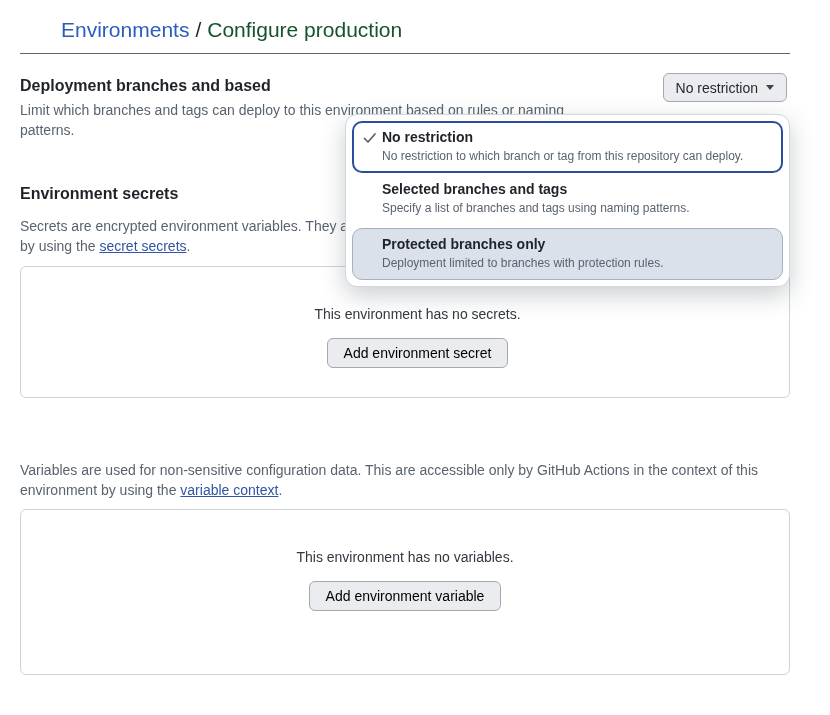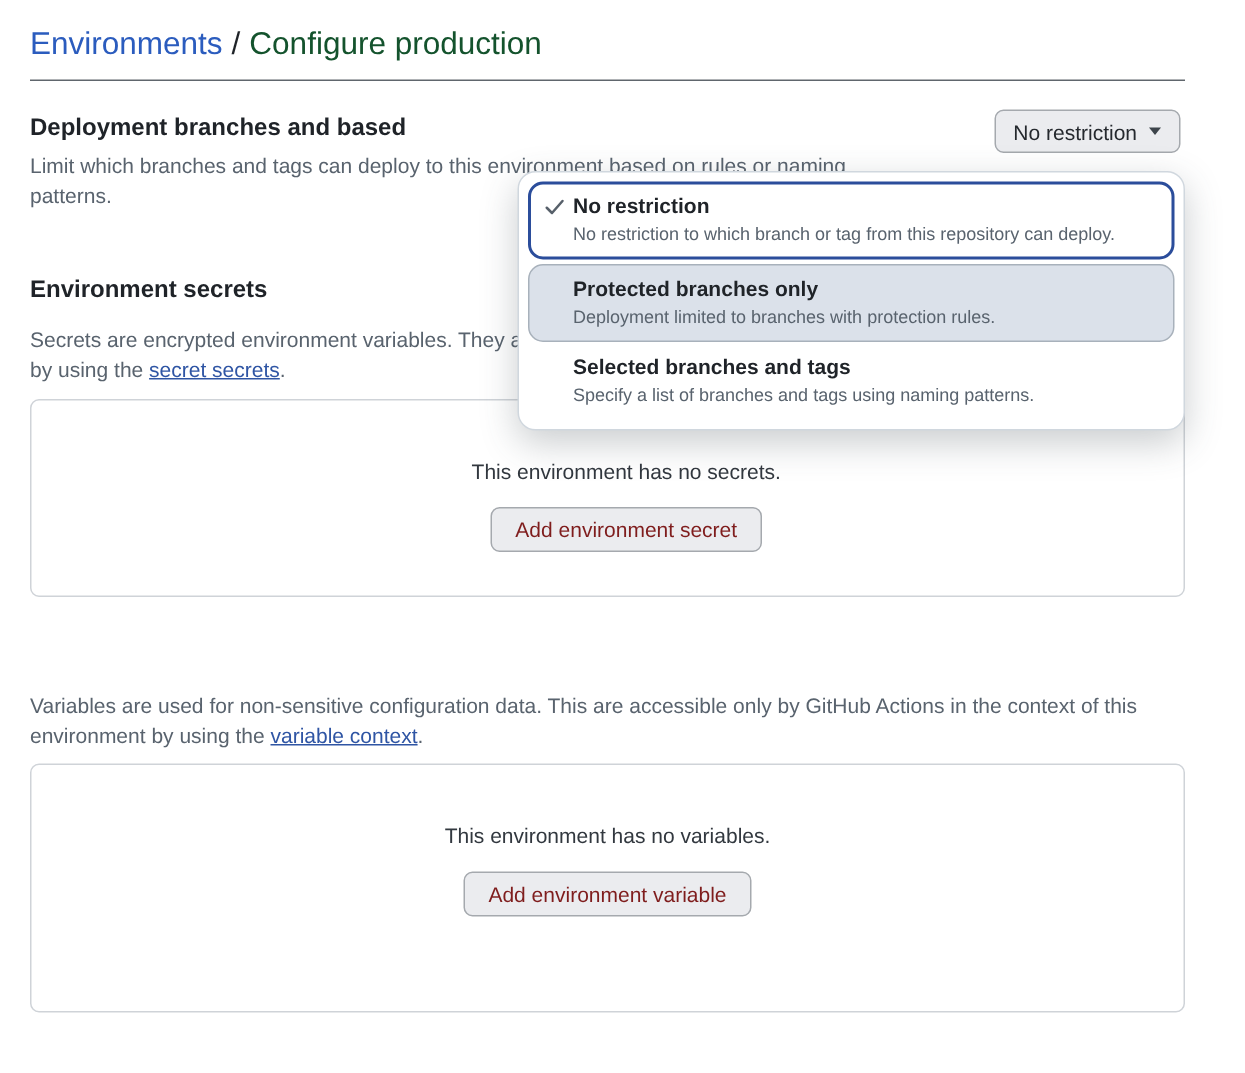--- a/index.html
+++ b/index.html
@@ -19,20 +19,21 @@
     font-size: 21px;
     font-weight: 400;
     line-height: 28px;
     padding-bottom: 9px;
     border-bottom: 1px solid var(--hr-color, #60666d);
   }
   .page-head .crumb-link {
     color: var(--link-breadcrumb, #2b5cbe);
     text-decoration: none;
     cursor: pointer;
+    margin-left: 41px;
   }
   .page-head .crumb-sep { color: #1f2328; padding: 0 6px; }
   .page-head .crumb-current { color: #14532d; }
 
   
   .section-heading {
     font-size: 16px;
     font-weight: 700;
     line-height: 20px;
     color: #1f2328;
@@ -140,21 +141,21 @@
     line-height: 20px;
     color: #32383f;
   }
   .add-button {
     margin-top: 14px;
     height: 30px;
     padding: 0 16px;
     font-family: "Liberation Sans", sans-serif;
     font-size: 14px;
     font-weight: 500;
-    color: #7f1d1d;
+    color: #000000;
     background: var(--btn-bg, #ebecef);
     border: 1px solid var(--btn-border, #a5a9ae);
     border-radius: 6px;
     cursor: pointer;
   }
 
   
   .secrets-section { margin-top: 44px; }
   .secrets-section .section-desc { margin-top: 12px; }
   .secrets-section .empty-box { margin-top: 10px; height: 132px; padding-left: 25px; }
@@ -180,27 +181,27 @@
   </button>
 
   <div class="dropdown-panel">
     <div class="dropdown-item is-focused">
       <svg class="check-icon" viewBox="0 0 16 16" fill="none" stroke="currentColor" stroke-width="1.7" stroke-linecap="round" stroke-linejoin="round">
           <path d="M2.5 8.5l3.5 3.5 7-8"></path>
         </svg>
       <div class="item-title">No restriction</div>
       <div class="item-desc">No restriction to which branch or tag from this repository can deploy.</div>
     </div>
+    <div class="dropdown-item">
+      <div class="item-title">Selected branches and tags</div>
+      <div class="item-desc">Specify a list of branches and tags using naming patterns.</div>
+    </div>
     <div class="dropdown-item is-hovered">
       <div class="item-title">Protected branches only</div>
       <div class="item-desc">Deployment limited to branches with protection rules.</div>
-    </div>
-    <div class="dropdown-item">
-      <div class="item-title">Selected branches and tags</div>
-      <div class="item-desc">Specify a list of branches and tags using naming patterns.</div>
     </div>
   </div>
 </div>
 
 <div class="secrets-section">
   <div class="section-heading">Environment secrets</div>
   <p class="section-desc"><span>Secrets are encrypted environment variables. They are accessible only by GitHub Actions in the context of this environment by using the </span><span class="inline-link">secret secrets</span><span>.</span></p>
 
   <div class="empty-box">
     <div class="empty-text">This environment has no secrets.</div>

